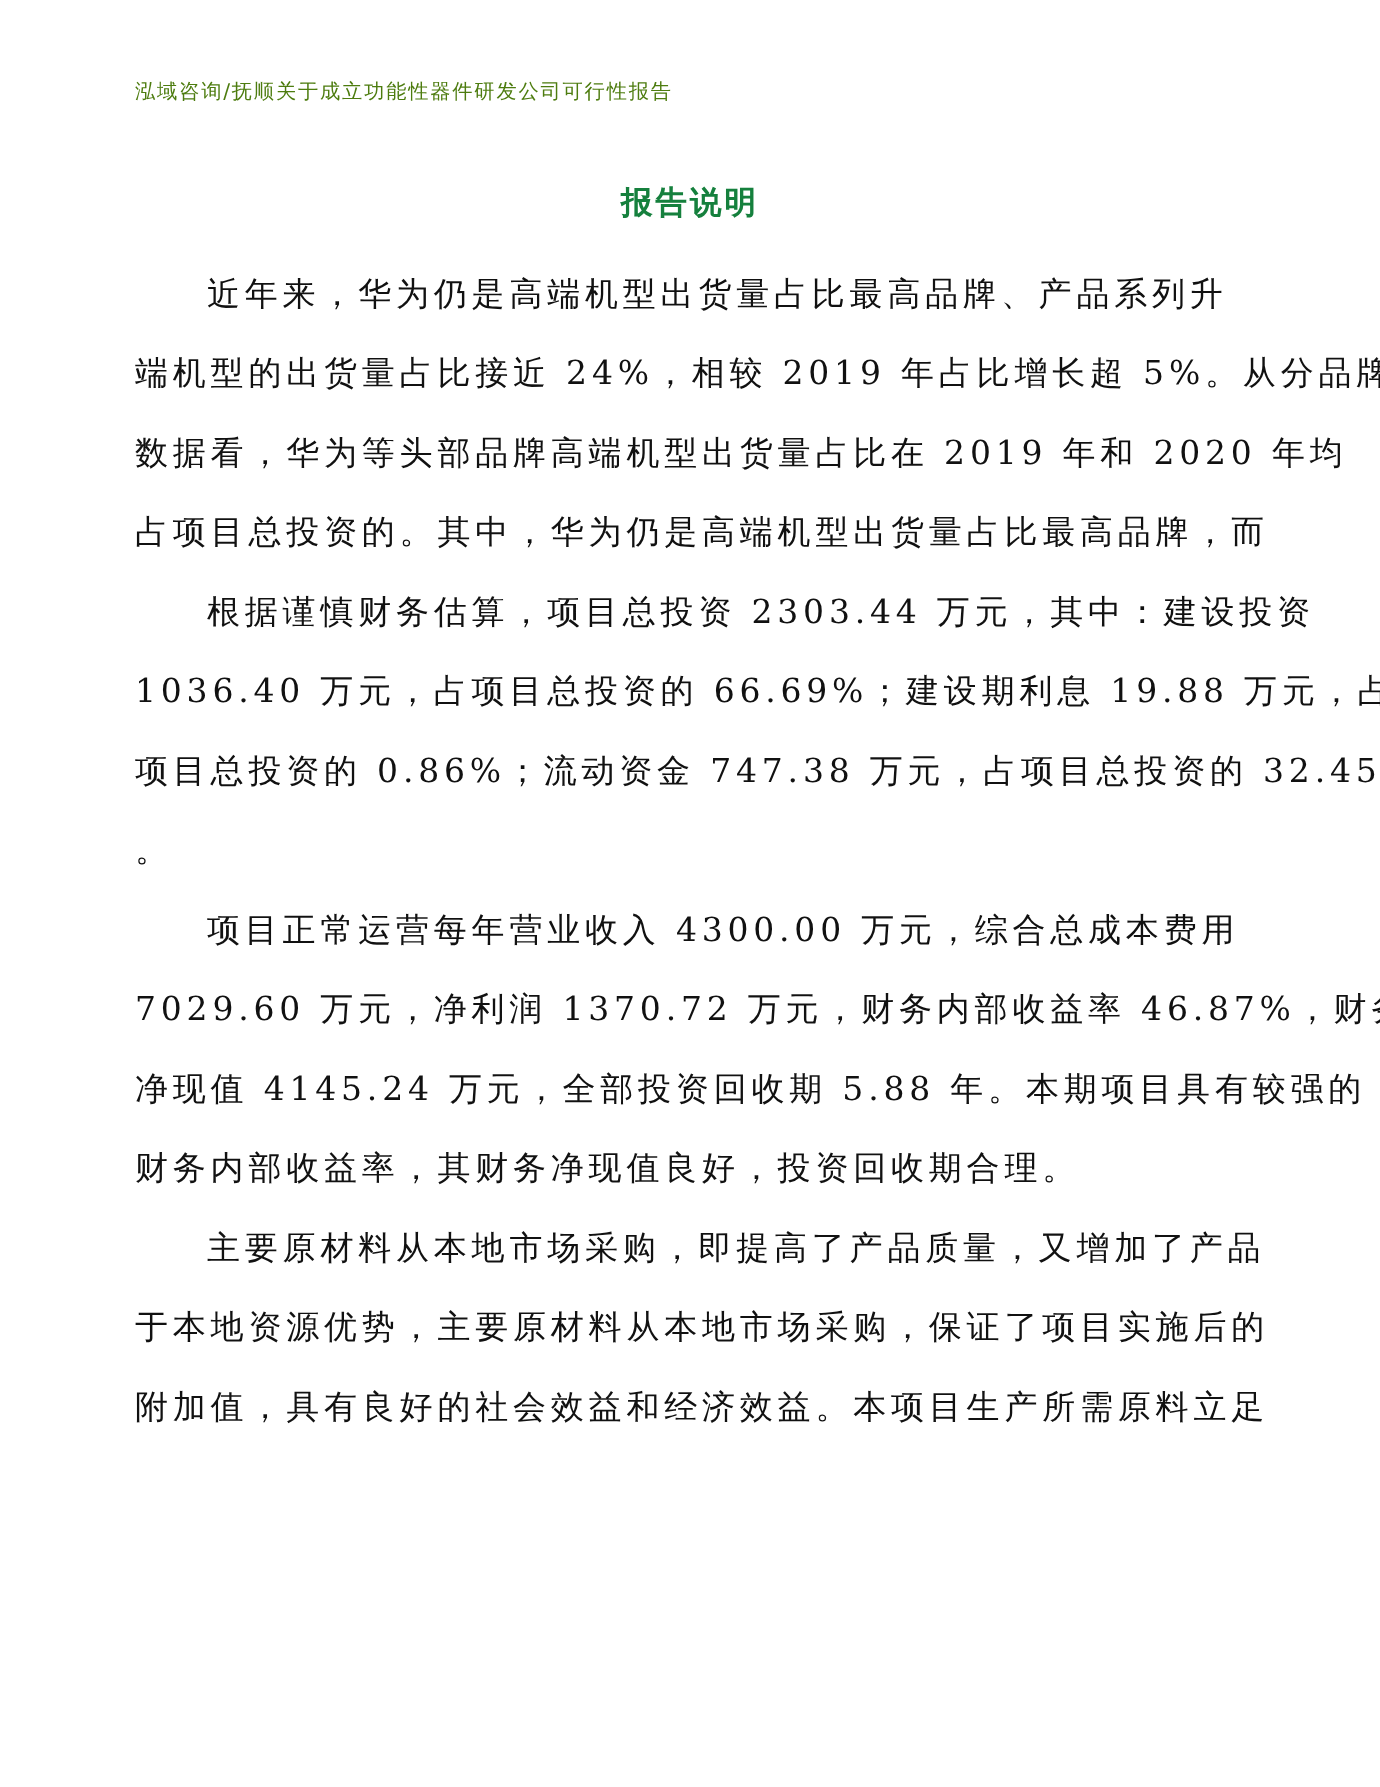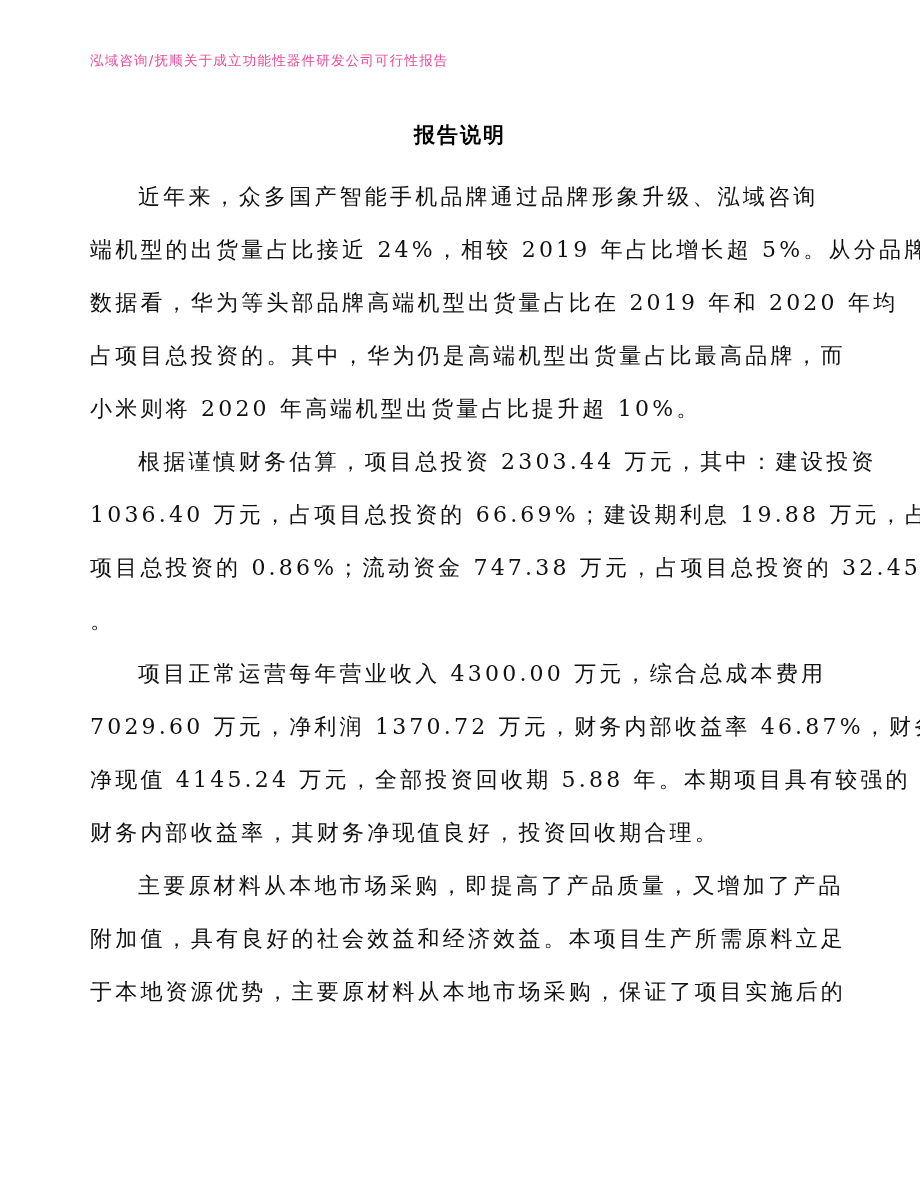--- a/index.html
+++ b/index.html
@@ -14,35 +14,35 @@
       overflow: hidden;
       font-family: "DejaVu Serif", "Liberation Serif", serif;
       color: #111111;
     }
     .page-header {
       position: absolute;
       left: 90px;
       top: 52px;
       font-family: "DejaVu Sans", "Liberation Sans", sans-serif;
       font-size: 13.5px;
-      color: #ec4899;
+      color: #4d7c0f;
       letter-spacing: 1.2px;
       white-space: nowrap;
     }
     .doc-title {
       position: absolute;
       left: 0;
       width: 920px;
       top: 121px;
       text-align: center;
       font-family: "DejaVu Sans", "Liberation Sans", sans-serif;
       font-weight: bold;
       font-size: 21px;
       letter-spacing: 2px;
-      color: #000000;
+      color: #15803d;
     }
     .body {
       position: absolute;
       left: 90px;
       top: 170px;
       width: 735px;
     }
     .para {
       margin: 0;
       font-size: 22px;
@@ -67,40 +67,39 @@
 </head>
 <body>
 
 <div class="page-header">泓域咨询/抚顺关于成立功能性器件研发公司可行性报告</div>
 
 <div class="doc-title">报告说明</div>
 
 <div class="body">
 
   <div class="para" style="text-indent:0">
-    <span class="line indent">近年来，众多国产智能手机品牌通过品牌形象升级、泓域咨询</span>
+    <span class="line indent">近年来，华为仍是高端机型出货量占比最高品牌、产品系列升</span>
     <span class="line">端机型的出货量占比接近 24%，相较 2019 年占比增长超 5%。从分品牌</span>
     <span class="line">数据看，华为等头部品牌高端机型出货量占比在 2019 年和 2020 年均</span>
     <span class="line">占项目总投资的。其中，华为仍是高端机型出货量占比最高品牌，而</span>
-    <span class="line">小米则将 2020 年高端机型出货量占比提升超 10%。</span>
   </div>
 
   <div class="para" style="text-indent:0">
     <span class="line indent">根据谨慎财务估算，项目总投资 2303.44 万元，其中：建设投资</span>
     <span class="line">1036.40 万元，占项目总投资的 66.69%；建设期利息 19.88 万元，占</span>
     <span class="line">项目总投资的 0.86%；流动资金 747.38 万元，占项目总投资的 32.45%</span>
     <span class="line">。</span>
   </div>
 
   <div class="para" style="text-indent:0">
     <span class="line indent">项目正常运营每年营业收入 4300.00 万元，综合总成本费用</span>
     <span class="line">7029.60 万元，净利润 1370.72 万元，财务内部收益率 46.87%，财务</span>
     <span class="line">净现值 4145.24 万元，全部投资回收期 5.88 年。本期项目具有较强的</span>
     <span class="line">财务内部收益率，其财务净现值良好，投资回收期合理。</span>
   </div>
 
   <div class="para" style="text-indent:0">
     <span class="line indent">主要原材料从本地市场采购，即提高了产品质量，又增加了产品</span>
+    <span class="line">于本地资源优势，主要原材料从本地市场采购，保证了项目实施后的</span>
     <span class="line">附加值，具有良好的社会效益和经济效益。本项目生产所需原料立足</span>
-    <span class="line">于本地资源优势，主要原材料从本地市场采购，保证了项目实施后的</span>
   </div>
 
 </div>
 
 </body></html>

